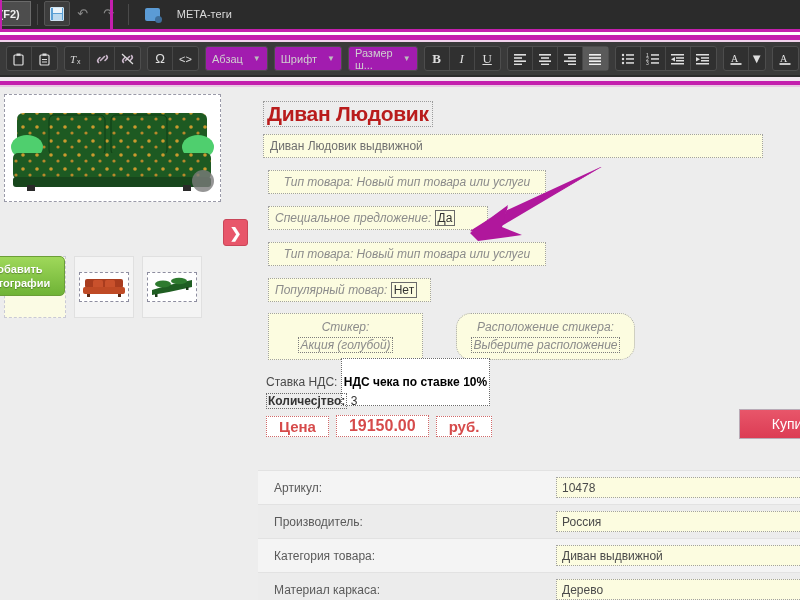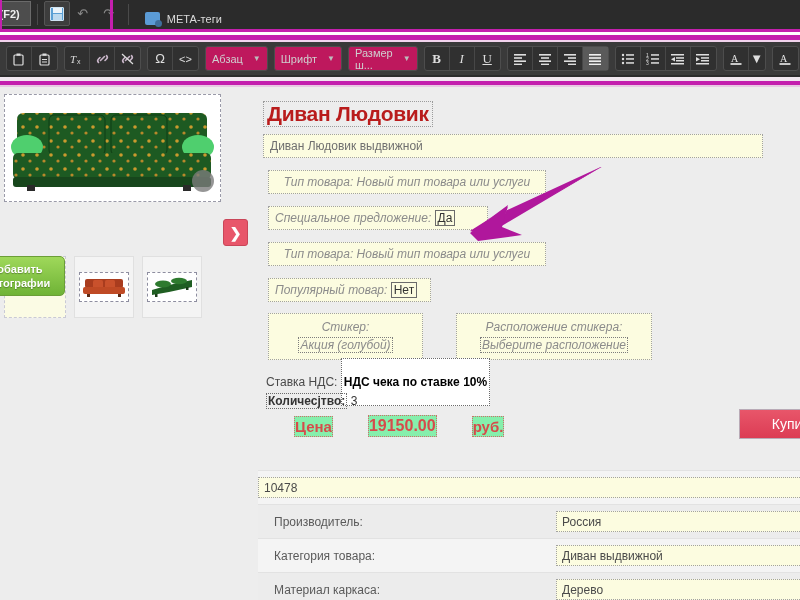--- a/index.html
+++ b/index.html
@@ -26,21 +26,21 @@
     display: flex; align-items: center;
   }
   .tb-iconbtn {
     width: 26px; height: 25px; margin-top: 1px;
     display: flex; align-items: center; justify-content: center;
     background: #3d3d3d; border: 1px solid #565656; border-radius: 2px;
   }
   .tb-iconbtn.flat { background: transparent; border-color: transparent; }
   .tb-sep { width: 1px; background: #4a4a4a; margin: 4px 6px; }
   .tb-tab {
-    display: flex; align-items: flex-end; gap: 7px;
+    display: flex; align-items: center; gap: 17px;
     padding: 0 10px; height: 22px; margin-top: 3px;
     font-size: 11px; color: #dadada;
     background: transparent; border: none;
   }
   .tb-tab.active {
     background: #666; border: 1px solid #7b7b7b; border-bottom: none;
     border-radius: 2px 2px 0 0;
     color: #f2f2f2;
   }
   .ico-save { width:14px;height:14px;background:#5a9fd4;border:1px solid #cfe4f3;position:relative;border-radius:1px; }
@@ -71,21 +71,21 @@
   }
   .tgroup { display: flex; align-items: center; background: #303030; border: 1px solid #4d4d4d; border-radius: 3px; height: 25px; margin-right: 6px; }
   .tbtn {
     width: 25px; height: 23px; display: flex; align-items: center; justify-content: center;
     color: #dedede; font-size: 13px; border-right: 1px solid #474747;
   }
   .tbtn:last-child { border-right: none; }
   .tbtn.on { background: #5a5a5a; }
   .tsel {
     display: flex; align-items: center; justify-content: space-between;
-    background: #be185d; border: 1px solid #4d4d4d; border-radius: 3px;
+    background: #a21caf; border: 1px solid #4d4d4d; border-radius: 3px;
     height: 25px; color: #cfcfcf; font-size: 11px; padding: 10px 6px;
     margin-right: 6px;
   }
   .tsel .caret { font-size: 8px; color: #bdbdbd; margin-left: 10px; }
   .tbtn svg { display:block; }
 
   
   .band-e { top: 75px; height: 2px; background: #2b2b2b; }
   .band-f { top: 77px; height: 4px; background: #f0e7ef; }
   .band-g { top: 81px; height: 4px; background: #c41fae; }
@@ -143,34 +143,34 @@
     padding: 4px 6px;
     position: absolute;
   }
   .field.norm { font-style: normal; color: #6f6f6f; }
   .f-subtitle { left: 5px; top: 47px; width: 500px; }
   .f-type1   { left: 10px; top: 83px; width: 278px; text-align: center; }
   .f-special { left: 10px; top: 119px; width: 220px; }
   .f-type2   { left: 10px; top: 155px; width: 278px; text-align: center; }
   .f-popular { left: 10px; top: 191px; width: 163px; }
   .f-sticker { left: 10px; top: 226px; width: 155px; text-align: center; padding: 6px; }
-  .f-stickpos{ left: 198px; top: 226px; width: 196px; text-align: center; padding: 6px; }
+  .f-stickpos{ left: 198px; top: 226px; width: 179px; text-align: center; padding: 6px; border-radius: 15px; }
   .inl-box { border: 1px solid #6b6b6b; padding: 0 2px; font-style: normal; color: #333; }
   .dotted-inl { border: 1px dotted #7d7d7d; padding: 0 1px; display: inline-block; }
 
   .vat-line { position: absolute; left: 8px; top: 288px; font-size: 12px; color: #4a4a4a; }
   .vat-line b { background: #fff; border: 1px dotted #6b6b6b; padding: 16px 2px; color: #000000; }
   .qty-line { position: absolute; left: 8px; top: 307px; font-size: 12px; color: #333; font-weight: bold; }
   .qty-line .q { font-weight: normal; }
   .qty-line .lbl { border: 1px dotted #6b6b6b; padding: 0 1px; }
 
   .price-row { position: absolute; left: 8px; top: 328px; display: flex; align-items: center; gap: 7px; }
   .price-cell {
-    border: 1px dotted #d06a6a; background: #86efac;
-    color: #d64b4b; font-size: 15px; font-weight: bold; padding: 1px 0; margin-left: 28px;
+    border: 1px dotted #d06a6a; background: #ffffff;
+    color: #d64b4b; font-size: 15px; font-weight: bold; padding: 1px 12px;
   }
   .price-cell.big { font-size: 16px; }
 
   .buy-btn {
     position: absolute; left: 481px; top: 322px;
     width: 110px; height: 30px;
     background: linear-gradient(#e8566a, #dc3c54);
     border: 1px solid #b9aab6;
     color: #fff; font-size: 14px;
     display: flex; align-items: center; justify-content: center;
@@ -525,20 +525,21 @@
       <div class="price-row">
         <span class="price-cell">Цена</span>
         <span class="price-cell big">19150.00</span>
         <span class="price-cell">руб.</span>
       </div>
 
       <div class="buy-btn">Купить</div>
 
       <div class="spec">
         <div class="spec-row">
+          <div class="spec-k">Артикул:</div>
           <div class="spec-v">10478</div>
         </div>
         <div class="spec-row">
           <div class="spec-k">Производитель:</div>
           <div class="spec-v">Россия</div>
         </div>
         <div class="spec-row">
           <div class="spec-k">Категория товара:</div>
           <div class="spec-v">Диван выдвижной</div>
         </div>

